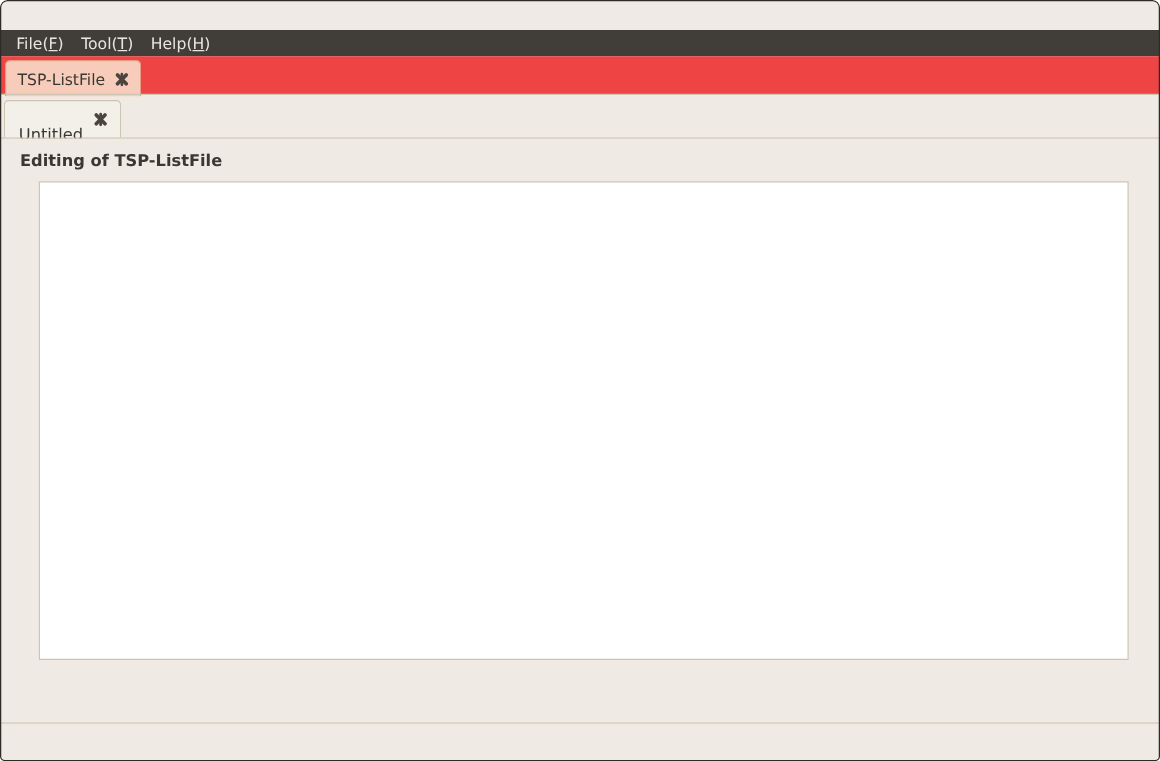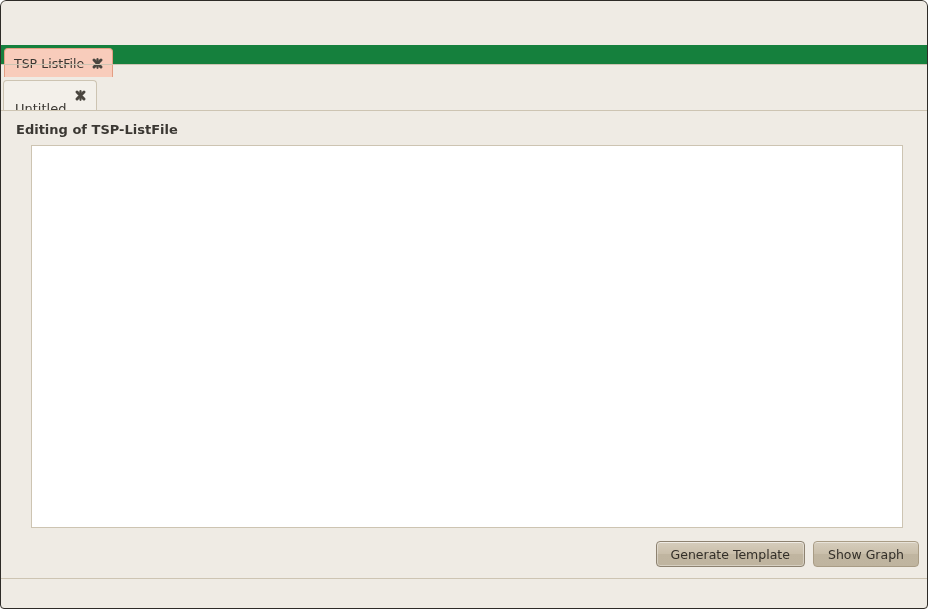--- a/index.html
+++ b/index.html
@@ -81,22 +81,22 @@
     white-space: nowrap;
     cursor: default;
   }
   .menuitem u { text-decoration: underline; }
 
   
   .tabstrip1 {
     position: absolute;
     left: 0; top: 45px;
     width: 928px;
-    height: 20px;
-    background: #15803d;
+    height: 31px;
+    background: #ef4444;
     box-sizing: border-box;
   }
   .tabstrip1::after {
     content: "";
     position: absolute;
     left: 0; right: 0; bottom: 0;
     height: 1px;
     background: #cdc4b2;
   }
   .tab1 {
@@ -262,20 +262,25 @@
     border-radius: 6px 6px 4px 4px;
     pointer-events: none;
   }
 </style>
 </head>
 <body>
 
 <div class="window">
 
 
+  <div class="menubar">
+    <div class="menuitem"><span>File</span>(<u>F</u>)</div>
+    <div class="menuitem"><span>Tool</span>(<u>T</u>)</div>
+    <div class="menuitem"><span>Help</span>(<u>H</u>)</div>
+  </div>
 
   <div class="tabstrip1">
     <div class="tab1">
       <span class="tab1-label">TSP-ListFile</span>
       <span class="xicon">
         <svg width="13" height="13" viewBox="0 0 13 13">
           <path d="M3 3 L10 10 M10 3 L3 10" stroke="#4a463f" stroke-width="3" stroke-linecap="round" fill="none"></path>
           <path d="M6.5 2.2 L6.5 10.8" stroke="#4a463f" stroke-width="2.2" stroke-linecap="round" fill="none"></path>
         </svg>
       </span>
@@ -292,24 +297,20 @@
         </svg>
       </span>
     </div>
   </div>
 
   <div class="panel">
     <div class="panel-title">Editing of TSP-ListFile</div>
 
     <textarea class="textarea" spellcheck="false" placeholder="" style=""></textarea>
 
-    <div class="btnrow">
-      <div class="btn focused">Generate Template</div>
-      <div class="btn">Show Graph</div>
-    </div>
   </div>
 
   <div class="statusdiv"></div>
   <div class="statusbar">
     <div class="statustext"></div>
   </div>
 
   <div class="frameline"></div>
 </div>
 

